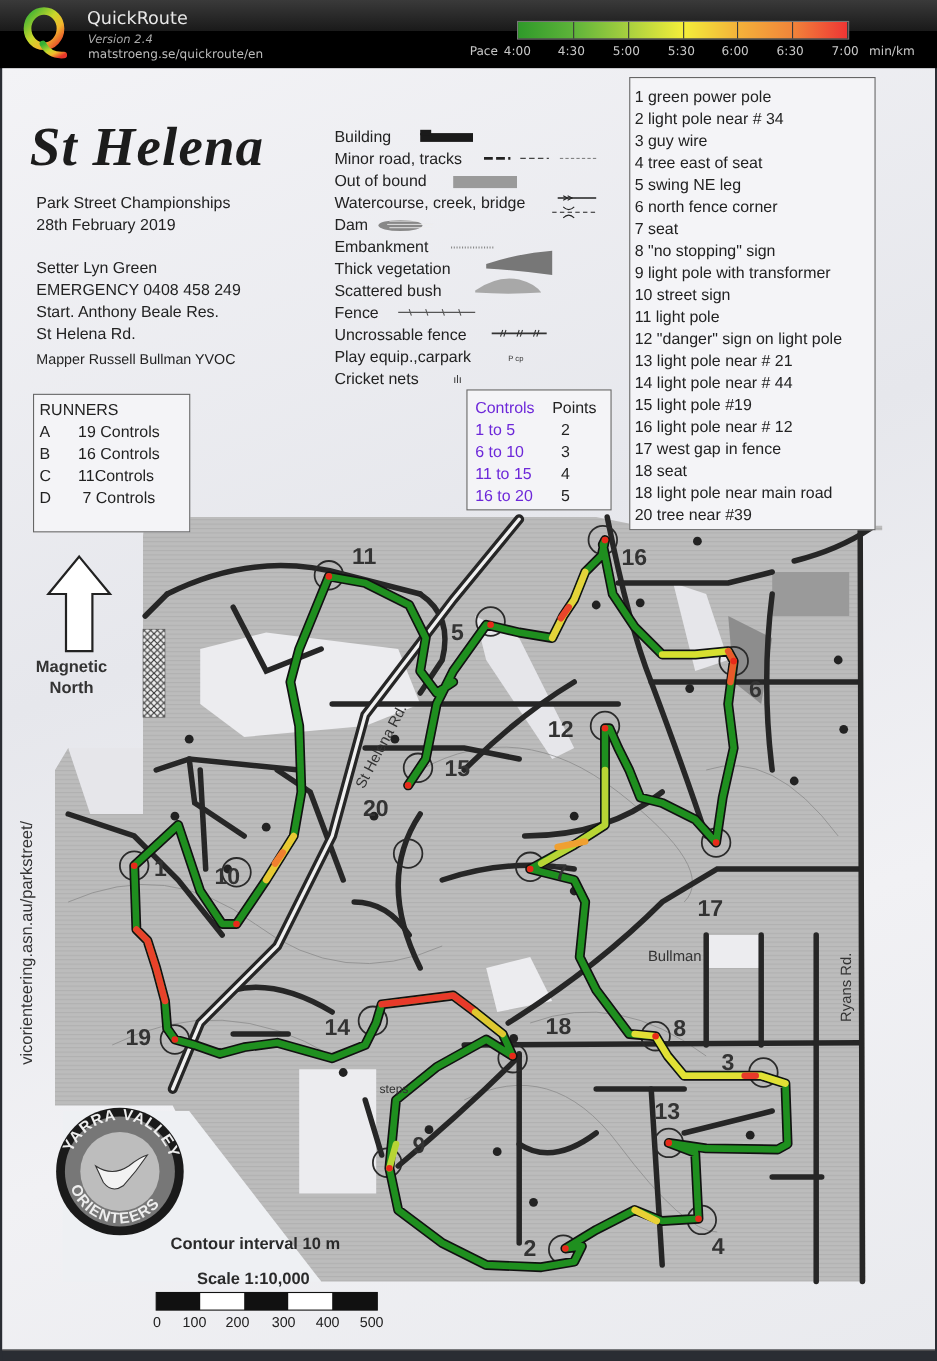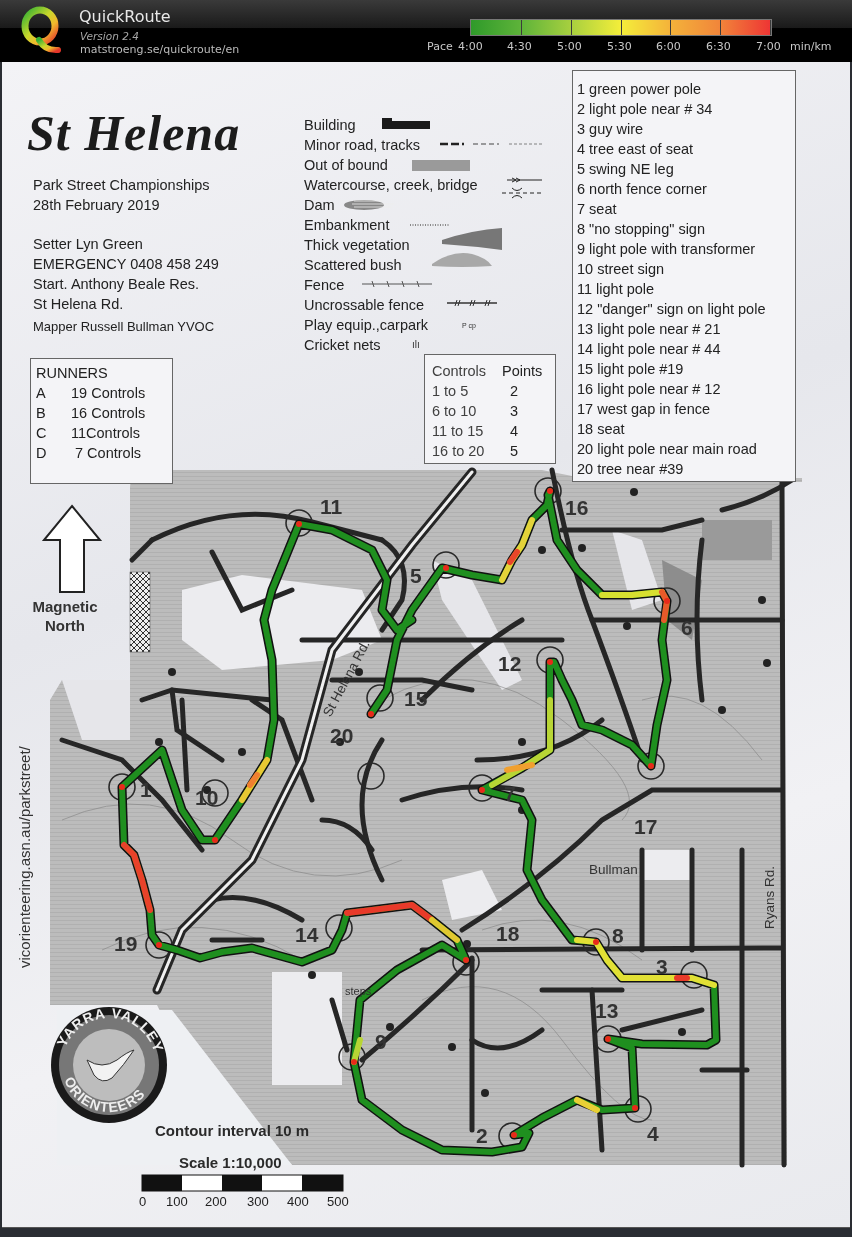--- a/index.html
+++ b/index.html
@@ -50,21 +50,21 @@
 
   .runners-box { position: absolute; left: 28px; top: 296px; width: 143px; height: 126px; border: 1px solid #666; background: #f4f4f7; }
   .runners-box .rt { position: absolute; left: 5px; top: 6px; font-size: 14.5px; color: #222; }
   .runners-box .rl { position: absolute; left: 5px; font-size: 14.5px; color: #222; }
   .runners-box .rv { position: absolute; left: 40px; font-size: 14.5px; color: #222; white-space: nowrap; }
 
   .walkers-box { position: absolute; left: 293px; top: 292px; width: 129px; height: 110px; border: 1px solid #666; background: #f4f4f7; }
   .walkers-box .wl { position: absolute; left: 5px; font-size: 14.5px; color: #222; white-space: nowrap; }
 
   .points-box { position: absolute; left: 422px; top: 292px; width: 132px; height: 110px; border: 1px solid #666; background: #f4f4f7; }
-  .points-box .c { position: absolute; left: 7px; font-size: 14.5px; color: #404040; white-space: nowrap; }
+  .points-box .c { position: absolute; left: 7px; font-size: 14.5px; color: #6d28d9; white-space: nowrap; }
   .points-box .p { position: absolute; left: 85px; font-size: 14.5px; color: #222; white-space: nowrap; }
   .points-box .ph { position: absolute; left: 77px; font-size: 14.5px; color: #222; }
 
   .north-label { position: absolute; left: 28px; top: 535px; width: 70px; text-align: center; font-weight: bold; font-size: 15px; color: #333; line-height: 19px; }
 
   .vertical-url {
     position: absolute; left: 14px; top: 906px; font-size: 15px; color: #333;
     transform: rotate(-90deg); transform-origin: 0 0; white-space: nowrap;
   }
 
@@ -369,21 +369,21 @@
     <div class="row" style="top:170px">9 light pole with transformer</div>
     <div class="row" style="top:190px">10 street sign</div>
     <div class="row" style="top:210px">11  light pole</div>
     <div class="row" style="top:230px">12 "danger" sign on light pole</div>
     <div class="row" style="top:250px">13 light pole near # 21</div>
     <div class="row" style="top:270px">14  light pole near # 44</div>
     <div class="row" style="top:290px">15  light pole #19</div>
     <div class="row" style="top:310px">16 light pole near # 12</div>
     <div class="row" style="top:330px">17 west gap in fence</div>
     <div class="row" style="top:350px">18 seat</div>
-    <div class="row" style="top:370px">20 light pole near main road</div>
+    <div class="row" style="top:370px">18 light pole near main road</div>
     <div class="row" style="top:390px">20 tree near #39</div>
   </div>
 
   <div class="runners-box">
     <div class="rt">RUNNERS</div>
     <div class="rl" style="top:26px">A</div>
     <div class="rv" style="top:26px">19 Controls</div>
     <div class="rl" style="top:46px">B</div>
     <div class="rv" style="top:46px">16 Controls</div>
     <div class="rl" style="top:66px">C</div>

